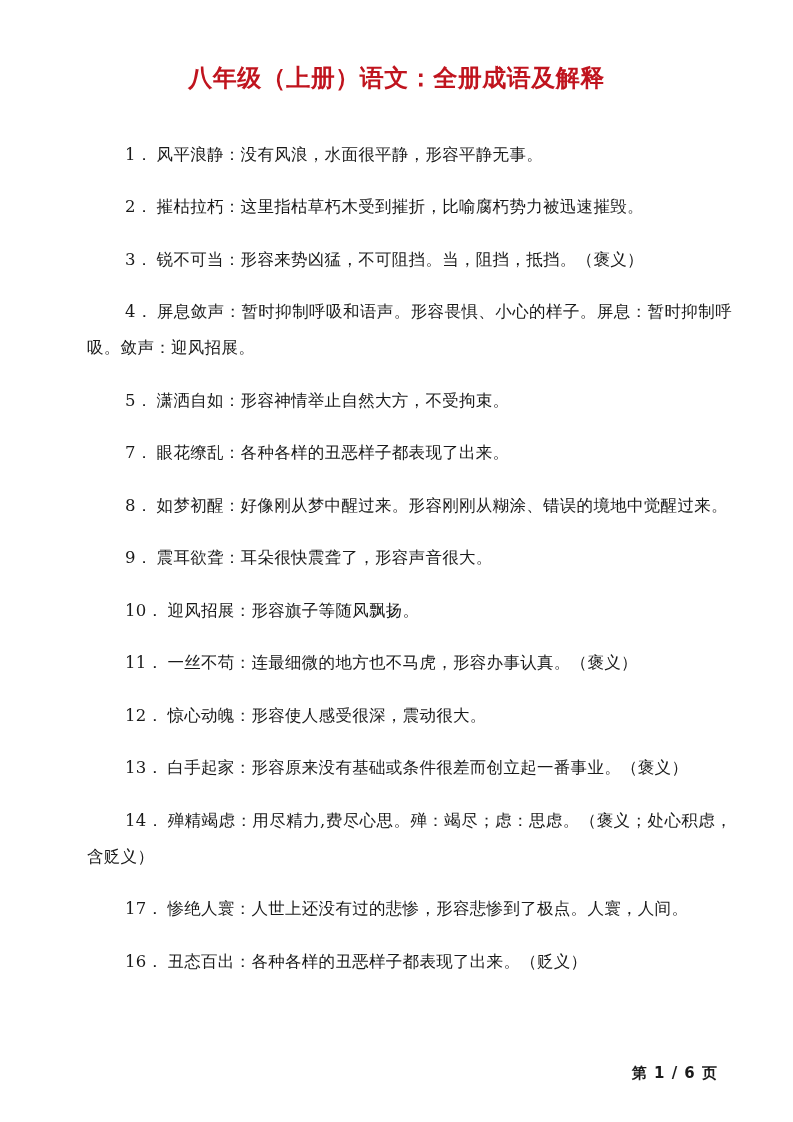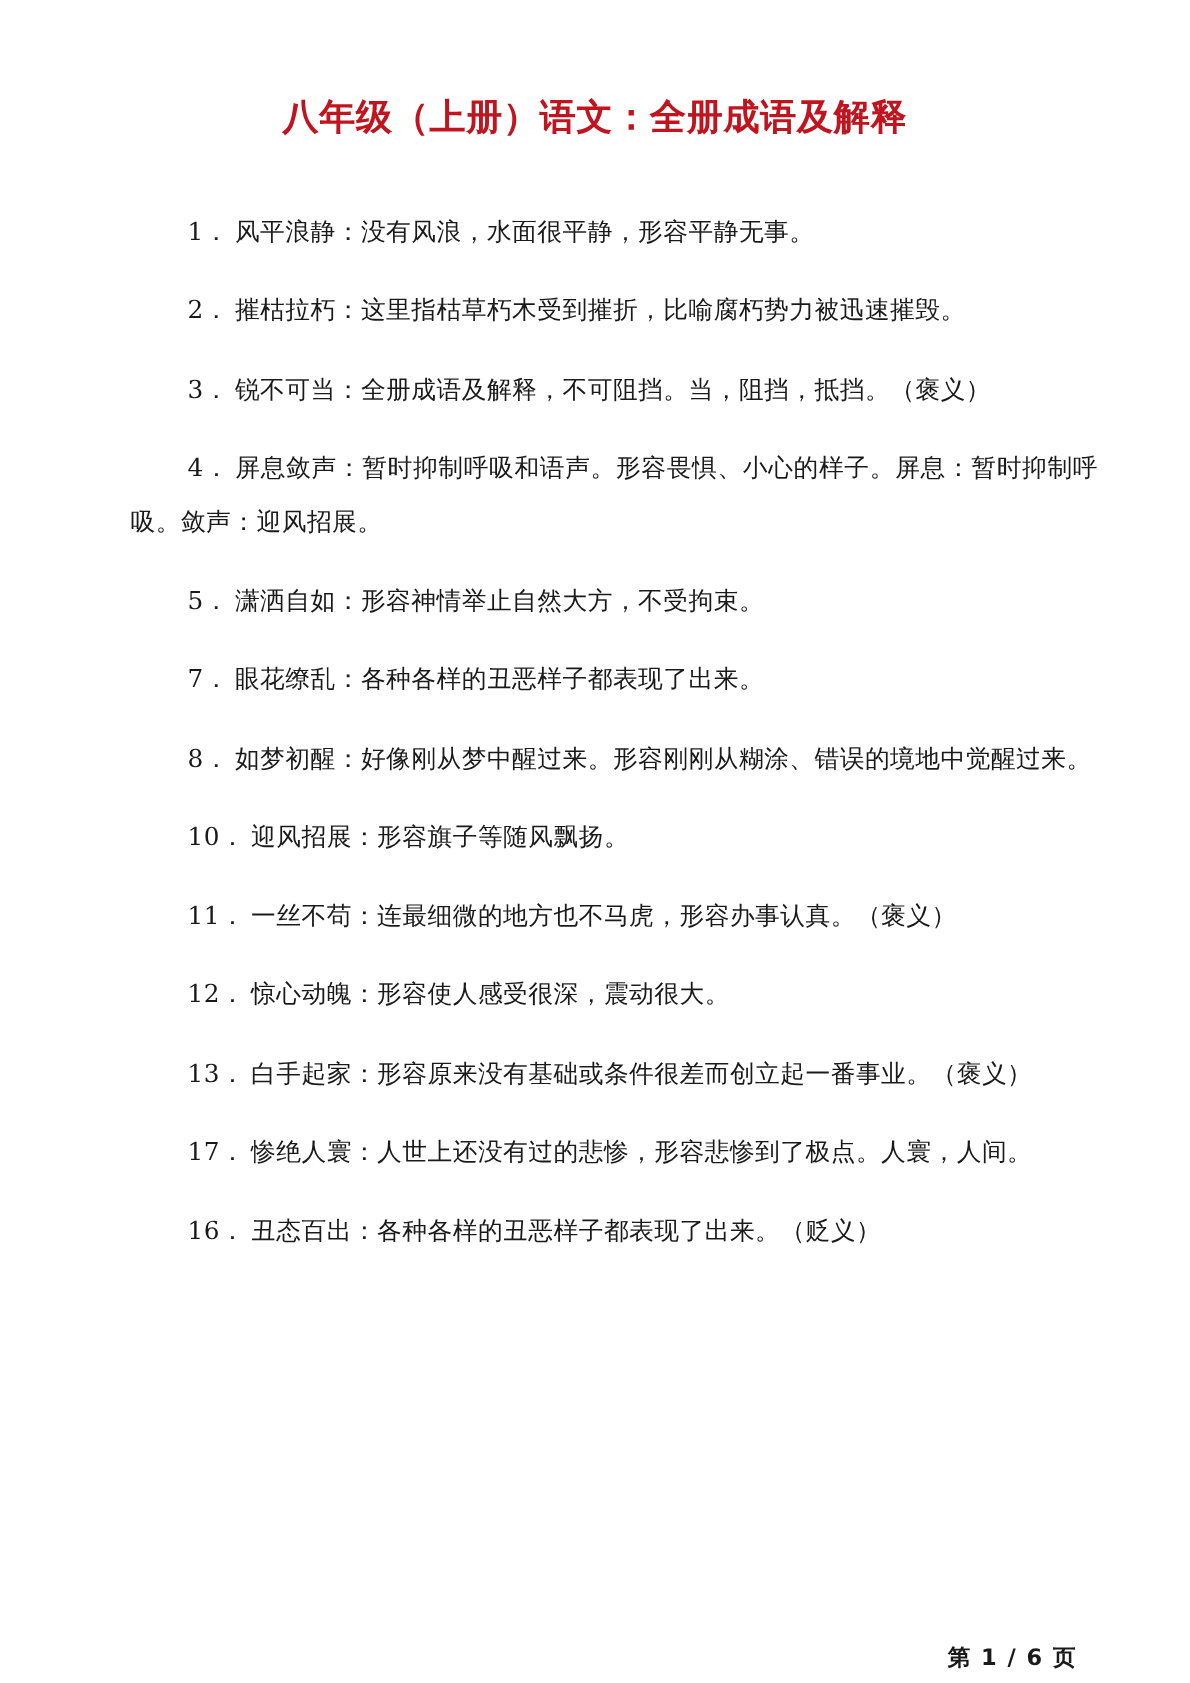--- a/index.html
+++ b/index.html
@@ -15,42 +15,44 @@
       color: #c0141e; letter-spacing: 0.5px;
       font-family: "DejaVu Sans", "Liberation Sans", sans-serif;
     }
     .entries { position: absolute; left: 87px; width: 645px; top: 120px; }
     .entry {
       font-size: 16.5px; line-height: 36px; text-indent: 38px;
       margin-bottom: 15px; text-align: justify; letter-spacing: 0.3px;
     }
     .num { margin-right: 4px; }
     .footer {
-      position: absolute; right: 75px; top: 1096px;
+      position: absolute; right: 75px; top: 1064px;
       font-size: 15px; font-weight: bold;
       font-family: "DejaVu Sans", "Liberation Sans", sans-serif;
       letter-spacing: 1px;
     }
   </style>
 </head>
 <body>
 
 <div class="page">
   <div class="title">八年级（上册）语文：全册成语及解释</div>
 
   <div class="entries">
     <p class="entry"><span class="num">1．</span><span>风平浪静：没有风浪，水面很平静，形容平静无事。</span></p>
     <p class="entry"><span class="num">2．</span><span>摧枯拉朽：这里指枯草朽木受到摧折，比喻腐朽势力被迅速摧毁。</span></p>
-    <p class="entry"><span class="num">3．</span><span>锐不可当：全册成语及解释，不可阻挡。当，阻挡，抵挡。（褒义）</span></p>
+    <p class="entry"><span class="num">3．</span><span>锐不可当：形容来势凶猛，不可阻挡。当，阻挡，抵挡。（褒义）</span></p>
     <p class="entry"><span class="num">4．</span><span>屏息敛声：暂时抑制呼吸和语声。形容畏惧、小心的样子。屏息：暂时抑制呼吸。敛声：迎风招展。</span></p>
     <p class="entry"><span class="num">5．</span><span>潇洒自如：形容神情举止自然大方，不受拘束。</span></p>
     <p class="entry"><span class="num">7．</span><span>眼花缭乱：各种各样的丑恶样子都表现了出来。</span></p>
     <p class="entry"><span class="num">8．</span><span>如梦初醒：好像刚从梦中醒过来。形容刚刚从糊涂、错误的境地中觉醒过来。</span></p>
+    <p class="entry"><span class="num">9．</span><span>震耳欲聋：耳朵很快震聋了，形容声音很大。</span></p>
     <p class="entry"><span class="num">10．</span><span>迎风招展：形容旗子等随风飘扬。</span></p>
     <p class="entry"><span class="num">11．</span><span>一丝不苟：连最细微的地方也不马虎，形容办事认真。（褒义）</span></p>
     <p class="entry"><span class="num">12．</span><span>惊心动魄：形容使人感受很深，震动很大。</span></p>
     <p class="entry"><span class="num">13．</span><span>白手起家：形容原来没有基础或条件很差而创立起一番事业。（褒义）</span></p>
+    <p class="entry"><span class="num">14．</span><span>殚精竭虑：用尽精力,费尽心思。殚：竭尽；虑：思虑。（褒义；处心积虑，含贬义）</span></p>
     <p class="entry"><span class="num">17．</span><span>惨绝人寰：人世上还没有过的悲惨，形容悲惨到了极点。人寰，人间。</span></p>
     <p class="entry"><span class="num">16．</span><span>丑态百出：各种各样的丑恶样子都表现了出来。（贬义）</span></p>
   </div>
 
   <div class="footer">第 1 / 6 页</div>
 </div>
 
 </body></html>

